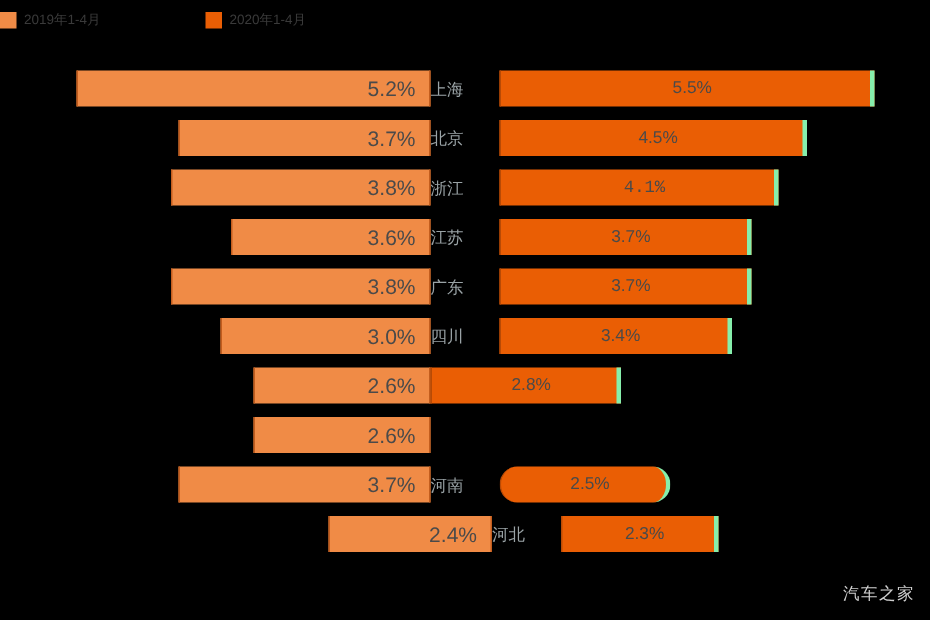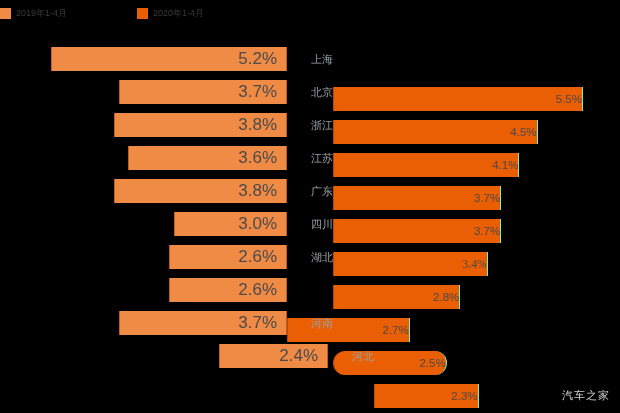--- a/index.html
+++ b/index.html
@@ -78,34 +78,34 @@
     height: 100%;
     background: #F08B46;
     border-left: 1px solid #C25D1E;
     border-right: 1px solid #C25D1E;
     box-sizing: border-box;
     display: flex;
     align-items: center;
     justify-content: flex-end;
   }
   .val-left {
-    font-size: 17px;
+    font-size: 14px;
     color: #4a4a4a;
     padding-right: 9px;
     white-space: nowrap;
   }
 
   
   .center-pane {
     width: 46px;
     flex: 0 0 46px;
     height: 100%;
     display: flex;
     align-items: center;
-    justify-content: flex-end;
+    justify-content: flex-start;
   }
   .cat-label {
     font-size: 11px;
     color: #9aa3a6;
     white-space: nowrap;
     text-align: center;
     letter-spacing: 0px;
   }
 
   
@@ -114,26 +114,25 @@
     flex: 1 1 auto;
     height: 100%;
   }
   .bar-right {
     position: absolute;
     left: 0px;
     top: 0px;
     height: 100%;
     background: #EA5E04;
     border-left: 1px solid #B84A05;
-    border-right: 1px solid #86efac;
+    border-right: 3px solid #86efac;
     box-sizing: border-box;
     display: flex;
     align-items: center;
-    justify-content: flex-end;
-    margin-top: 40px;
+    justify-content: center;
   }
   .val-right {
     font-size: 11.5px;
     color: #4a4a4a;
     padding-left: 9px;
     white-space: nowrap;
   }
 
   
   #watermark {
@@ -194,28 +193,28 @@
     <div class="row" style="top: 66px;">
       <div class="left-pane">
         <div class="bar-left" style="width: 172.727px; background: rgb(240, 139, 70);">
           <span class="val-left">3.8%</span>
         </div>
       </div>
       <div class="center-pane">
         <span class="cat-label">浙江</span>
       </div>
       <div class="right-pane">
-        <div class="bar-right" style="width: 186.364px; background: rgb(234, 94, 4);">
+        <div class="bar-right" style="width: 186.364px; background: rgb(234, 94, 4); font-family: Liberation Mono, monospace;">
           <span class="val-right">4.1%</span>
         </div>
       </div>
     </div>
     <div class="row" style="top: 99px;">
       <div class="left-pane">
-        <div class="bar-left" style="width: 159px; background: rgb(240, 139, 70);">
+        <div class="bar-left" style="width: 133px; background: rgb(240, 139, 70);">
           <span class="val-left">3.6%</span>
         </div>
       </div>
       <div class="center-pane">
         <span class="cat-label">江苏</span>
       </div>
       <div class="right-pane">
         <div class="bar-right" style="width: 168.182px; background: rgb(234, 94, 4);">
           <span class="val-right">3.7%</span>
         </div>
@@ -231,59 +230,51 @@
         <span class="cat-label">广东</span>
       </div>
       <div class="right-pane">
         <div class="bar-right" style="width: 168.182px; background: rgb(234, 94, 4);">
           <span class="val-right">3.7%</span>
         </div>
       </div>
     </div>
     <div class="row" style="top: 165px;">
       <div class="left-pane">
-        <div class="bar-left" style="width: 113px; background: rgb(240, 139, 70);">
+        <div class="bar-left" style="width: 140px; background: rgb(240, 139, 70);">
           <span class="val-left">3.0%</span>
         </div>
       </div>
       <div class="center-pane">
         <span class="cat-label">四川</span>
       </div>
       <div class="right-pane">
-        <div class="bar-right" style="width: 154.545px; background: rgb(234, 94, 4); font-family: Liberation Serif, serif;">
+        <div class="bar-right" style="width: 154.545px; background: rgb(234, 94, 4);">
           <span class="val-right">3.4%</span>
         </div>
       </div>
     </div>
     <div class="row" style="top: 198px;">
       <div class="left-pane">
         <div class="bar-left" style="width: 118.182px; background: rgb(240, 139, 70);">
           <span class="val-left">2.6%</span>
         </div>
       </div>
-      <div class="center-pane">
-        <span class="cat-label">湖北</span>
-      </div>
       <div class="right-pane">
         <div class="bar-right" style="width: 127.273px; background: rgb(234, 94, 4);">
           <span class="val-right">2.8%</span>
         </div>
       </div>
     </div>
     <div class="row" style="top: 231px;">
       <div class="left-pane">
         <div class="bar-left" style="width: 118.182px; background: rgb(240, 139, 70);">
           <span class="val-left">2.6%</span>
         </div>
       </div>
-      <div class="right-pane">
-        <div class="bar-right" style="width: 122.727px; background: rgb(234, 94, 4);">
-          <span class="val-right">2.7%</span>
-        </div>
-      </div>
     </div>
     <div class="row" style="top: 264px;">
       <div class="left-pane">
         <div class="bar-left" style="width: 168.182px; background: rgb(240, 139, 70);">
           <span class="val-left">3.7%</span>
         </div>
       </div>
       <div class="center-pane">
         <span class="cat-label">河南</span>
       </div>

